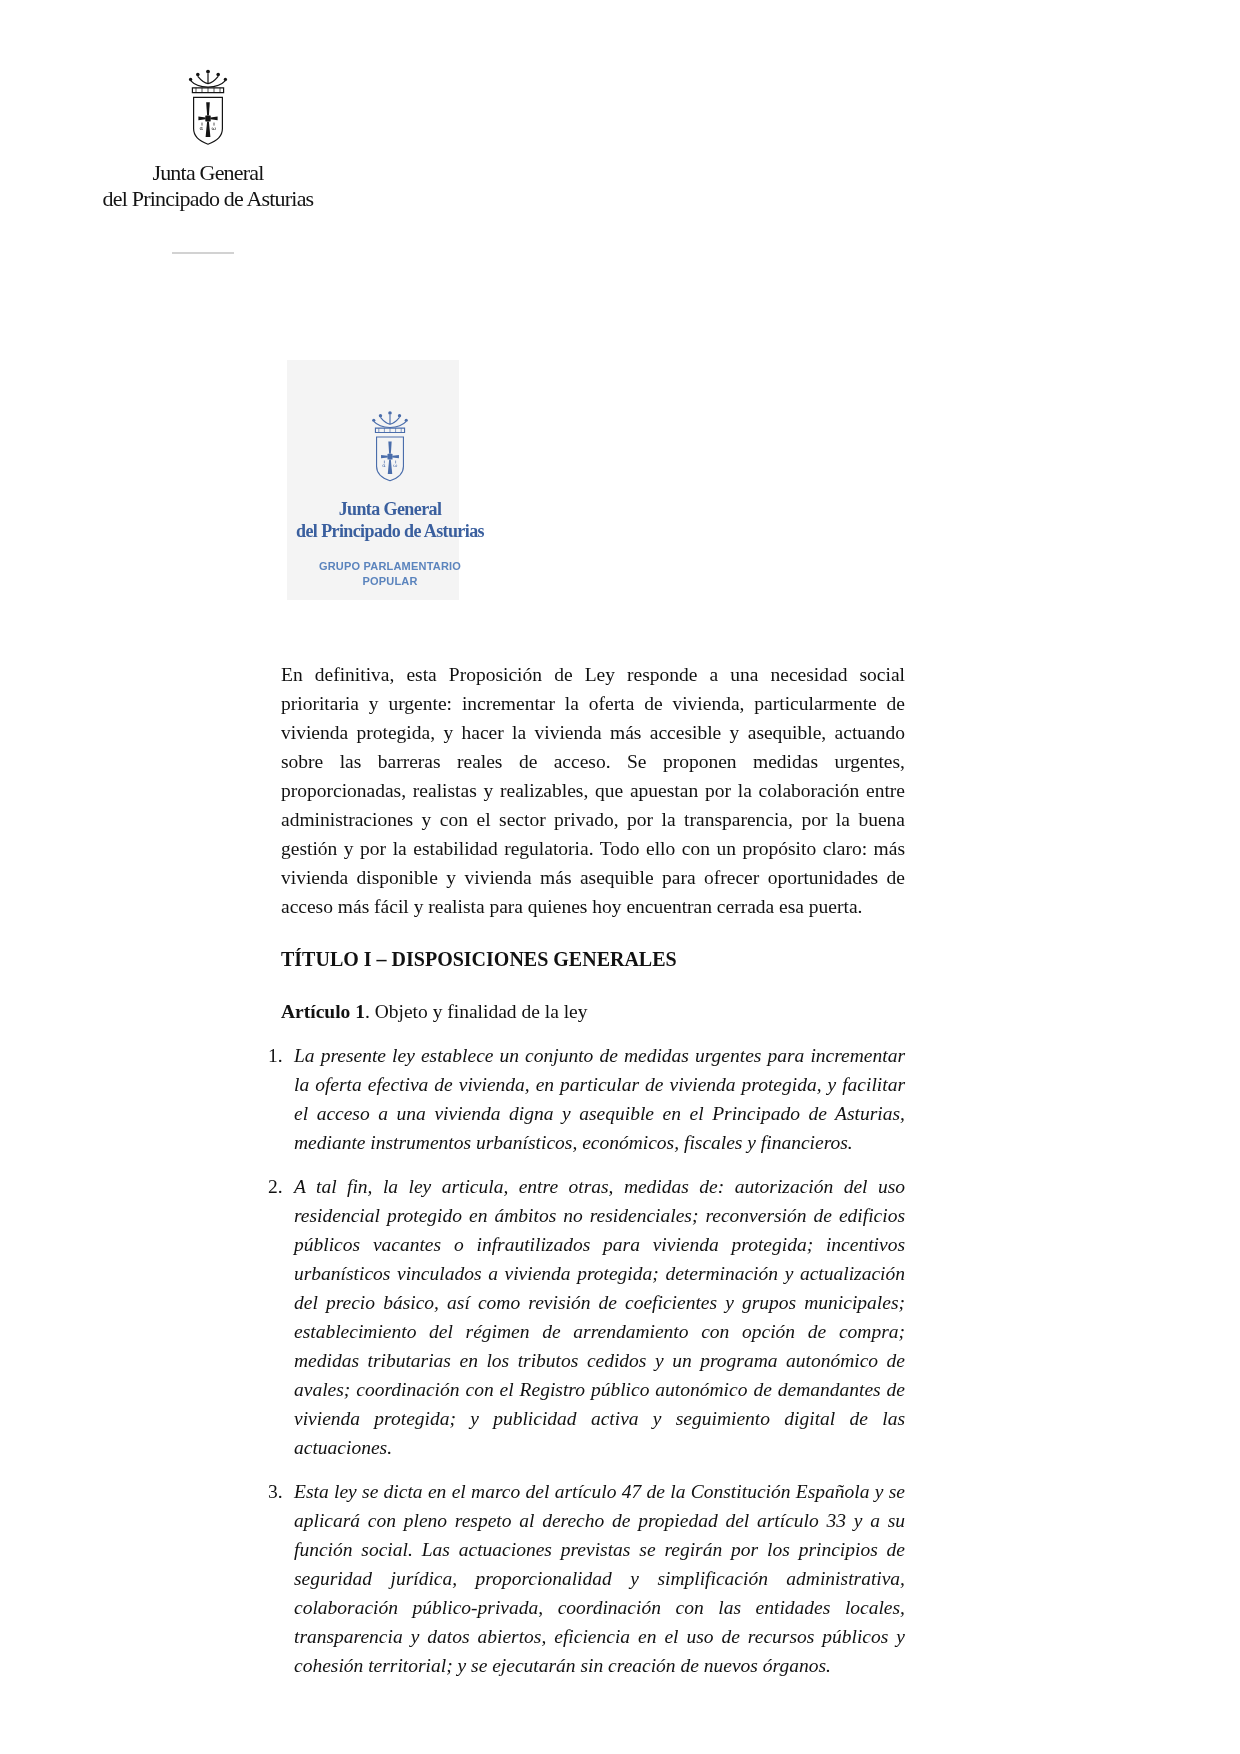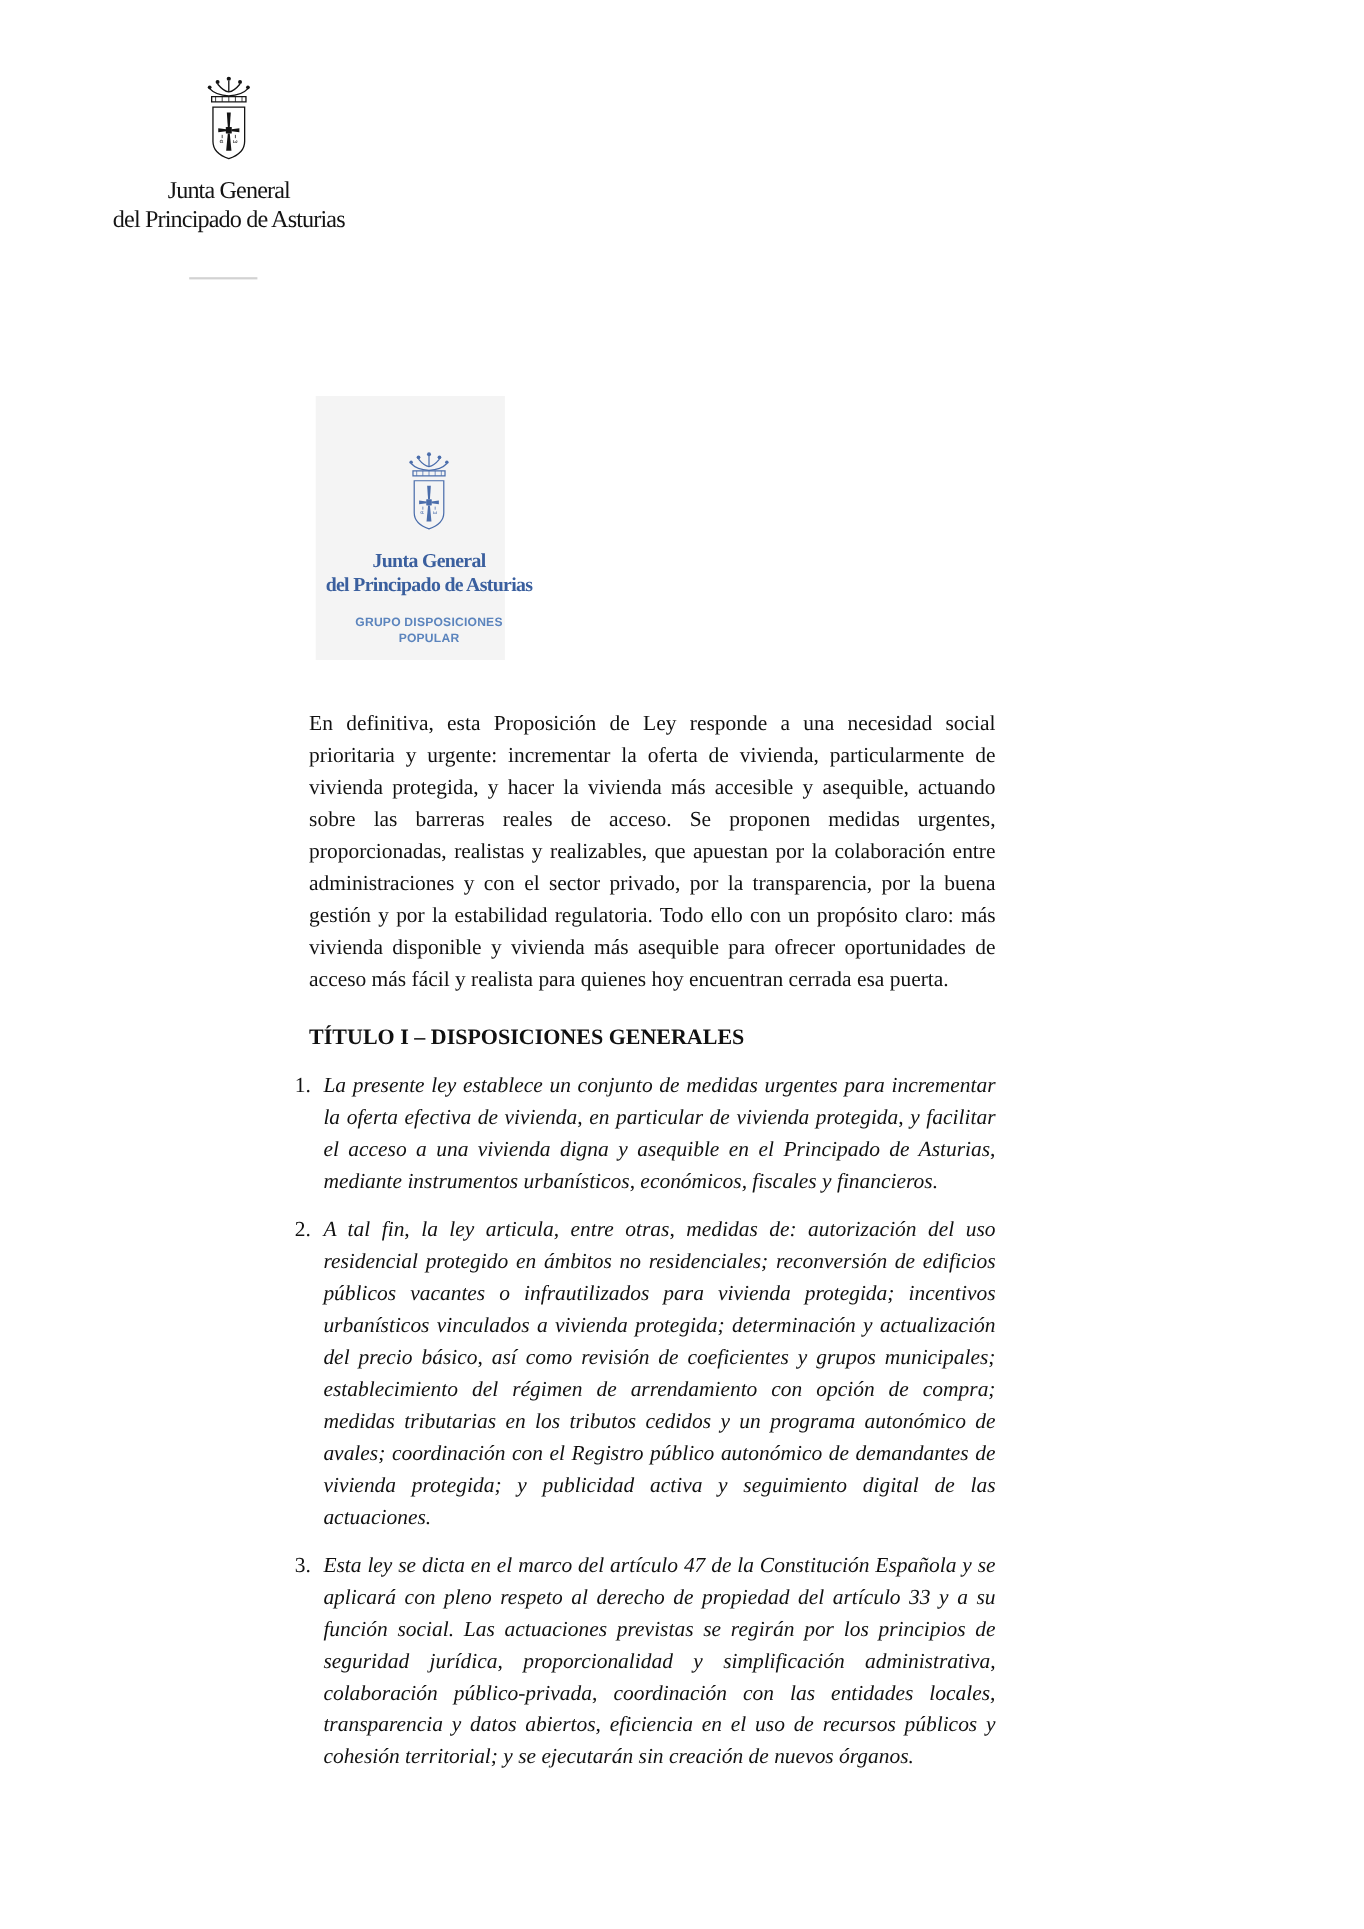--- a/index.html
+++ b/index.html
@@ -47,21 +47,21 @@
   }
   .group-logo .sub {
     margin-top:17px;
     font-family:"Liberation Sans", sans-serif;
     font-size:11px; line-height:15px; font-weight:600;
     letter-spacing:0.2px; color:#5b84bd;
   }
 
   
   .content {
-    position:absolute; left:281px; top:644px; width:624px;
+    position:absolute; left:281px; top:660px; width:624px;
     font-size:19.5px; line-height:29px;
   }
   .intro { margin:0; text-align:justify; }
   .doc-title {
     margin:24px 0 0; 
     font-weight:700; font-size:20px; line-height:29px;
   }
   .article-heading { margin:23px 0 0; line-height:29px; }
   .article-heading .bold { font-weight:700; }
   .num-list { margin:0; padding:0; list-style:none; }
@@ -120,32 +120,33 @@
 
   <div class="group-logo">
     <div class="bg"></div>
     <div class="inner">
       <svg class="crest" viewBox="0 0 100 136" aria-hidden="true">
         <use href="#asturias-crest"></use>
       </svg>
       <div class="l1">Junta General</div>
       <div class="l2">del Principado de Asturias</div>
       <div class="sub">
-        <div>GRUPO DISPOSICIONES</div>
+        <div>GRUPO PARLAMENTARIO</div>
         <div>POPULAR</div>
       </div>
     </div>
   </div>
 
   <div class="content">
 
     <p class="intro">En definitiva, esta Proposición de Ley responde a una necesidad social prioritaria y urgente: incrementar la oferta de vivienda, particularmente de vivienda protegida, y hacer la vivienda más accesible y asequible, actuando sobre las barreras reales de acceso. Se proponen medidas urgentes, proporcionadas, realistas y realizables, que apuestan por la colaboración entre administraciones y con el sector privado, por la transparencia, por la buena gestión y por la estabilidad regulatoria. Todo ello con un propósito claro: más vivienda disponible y vivienda más asequible para ofrecer oportunidades de acceso más fácil y realista para quienes hoy encuentran cerrada esa puerta.</p>
 
     <h2 class="doc-title">TÍTULO I – DISPOSICIONES GENERALES</h2>
 
+    <p class="article-heading"><span class="bold">Artículo 1</span><span>. Objeto y finalidad de la ley</span></p>
 
     <div class="num-list">
       <div class="row">
         <span class="num">1.</span>
         <span class="txt">La presente ley establece un conjunto de medidas urgentes para incrementar la oferta efectiva de vivienda, en particular de vivienda protegida, y facilitar el acceso a una vivienda digna y asequible en el Principado de Asturias, mediante instrumentos urbanísticos, económicos, fiscales y financieros.</span>
       </div>
       <div class="row">
         <span class="num">2.</span>
         <span class="txt">A tal fin, la ley articula, entre otras, medidas de: autorización del uso residencial protegido en ámbitos no residenciales; reconversión de edificios públicos vacantes o infrautilizados para vivienda protegida; incentivos urbanísticos vinculados a vivienda protegida; determinación y actualización del precio básico, así como revisión de coeficientes y grupos municipales; establecimiento del régimen de arrendamiento con opción de compra; medidas tributarias en los tributos cedidos y un programa autonómico de avales; coordinación con el Registro público autonómico de demandantes de vivienda protegida; y publicidad activa y seguimiento digital de las actuaciones.</span>
       </div>

